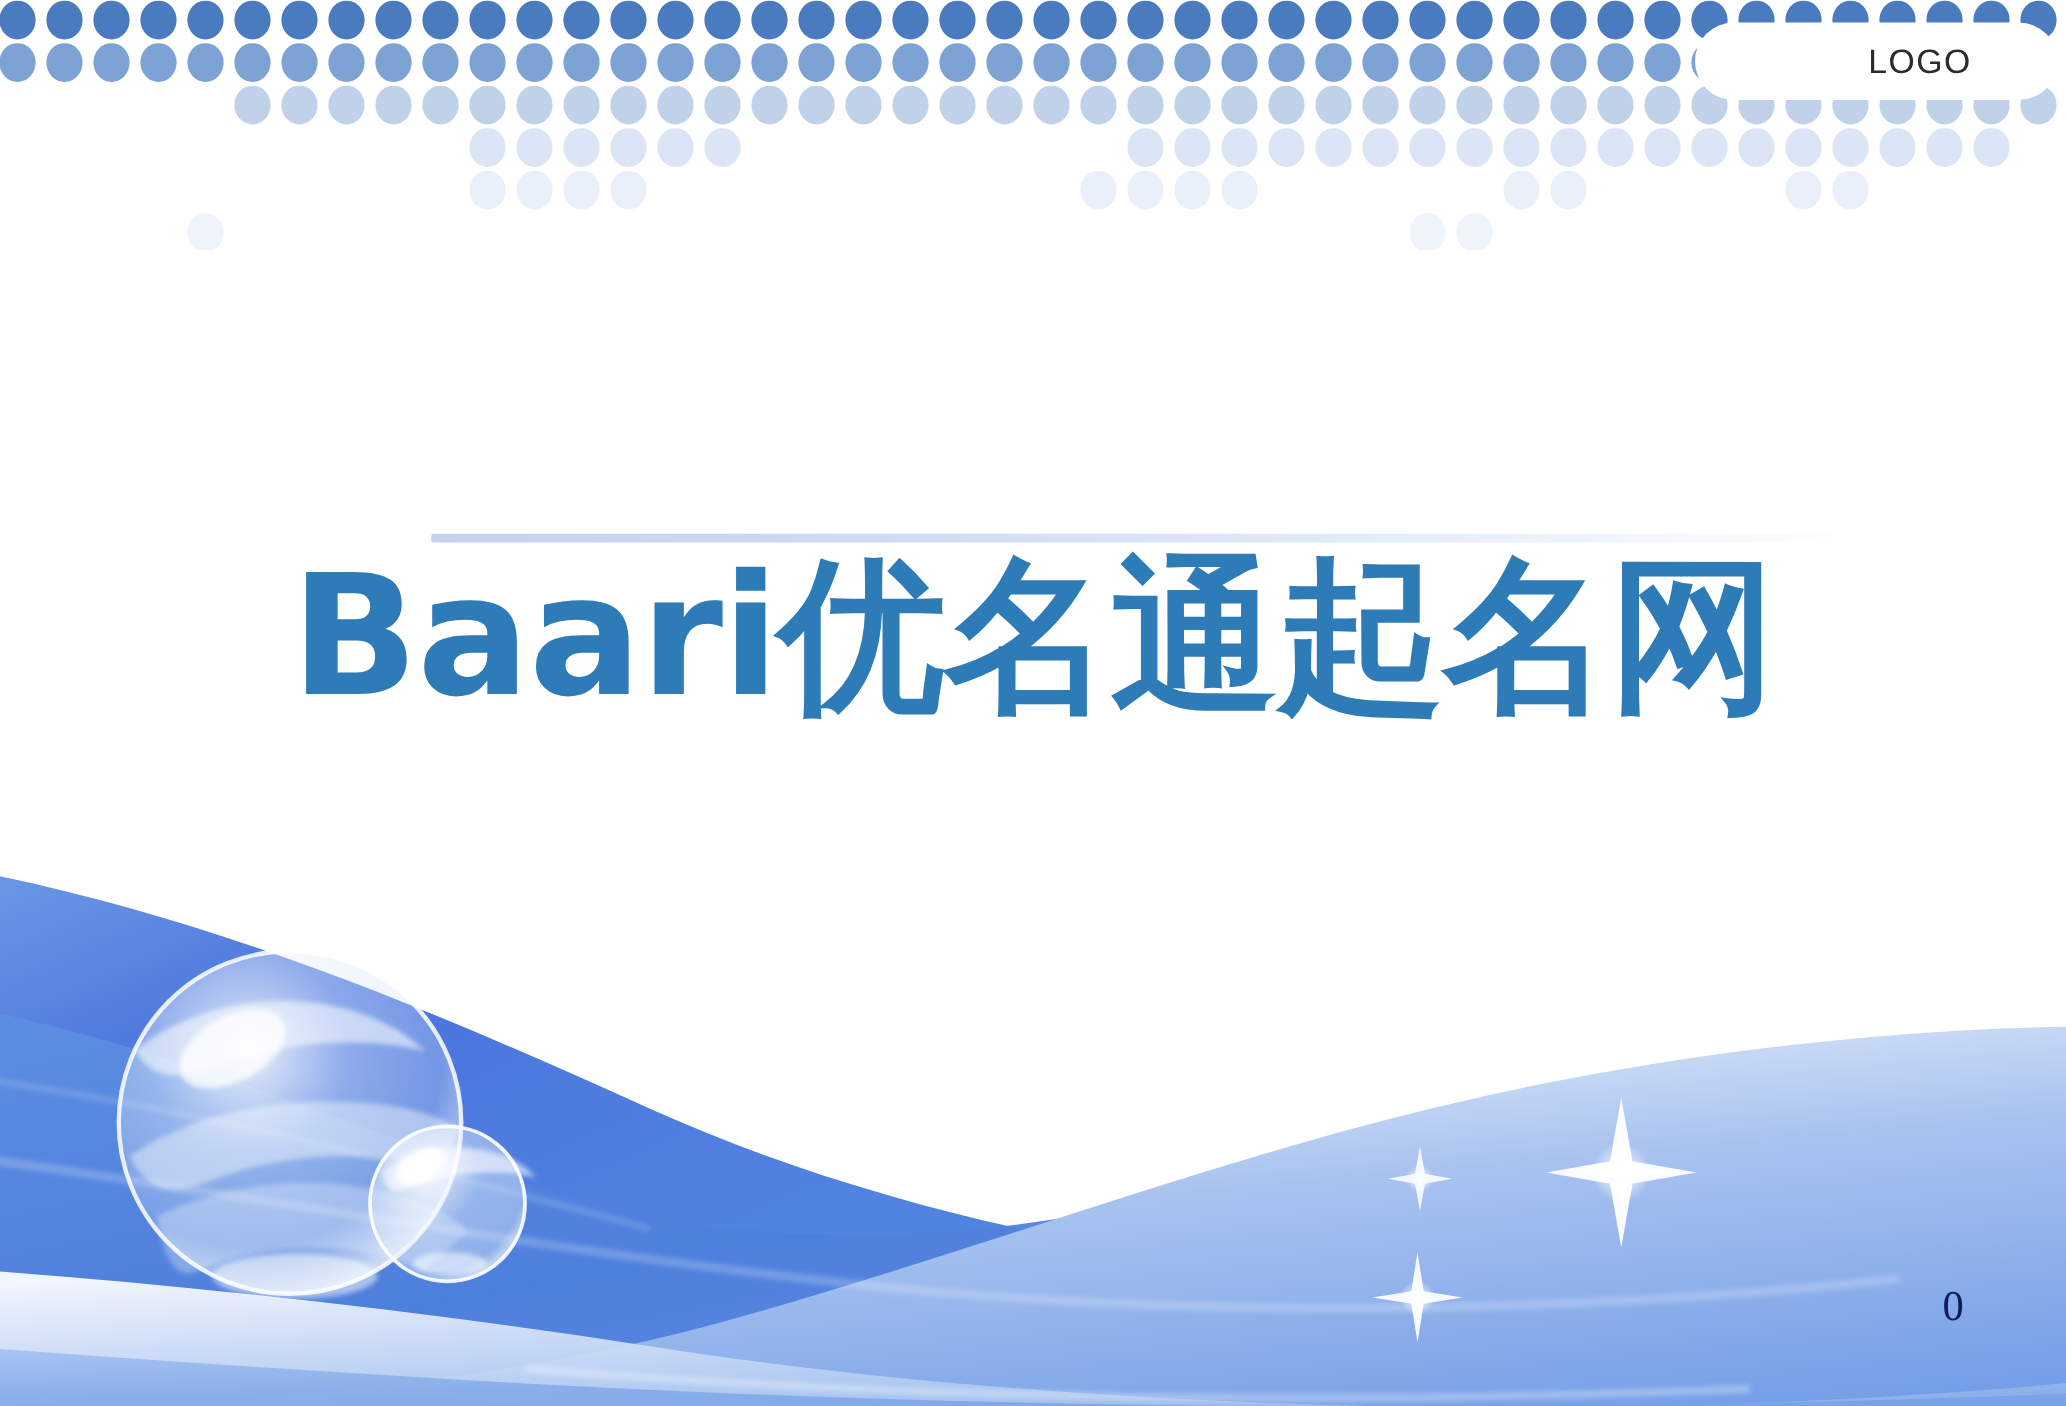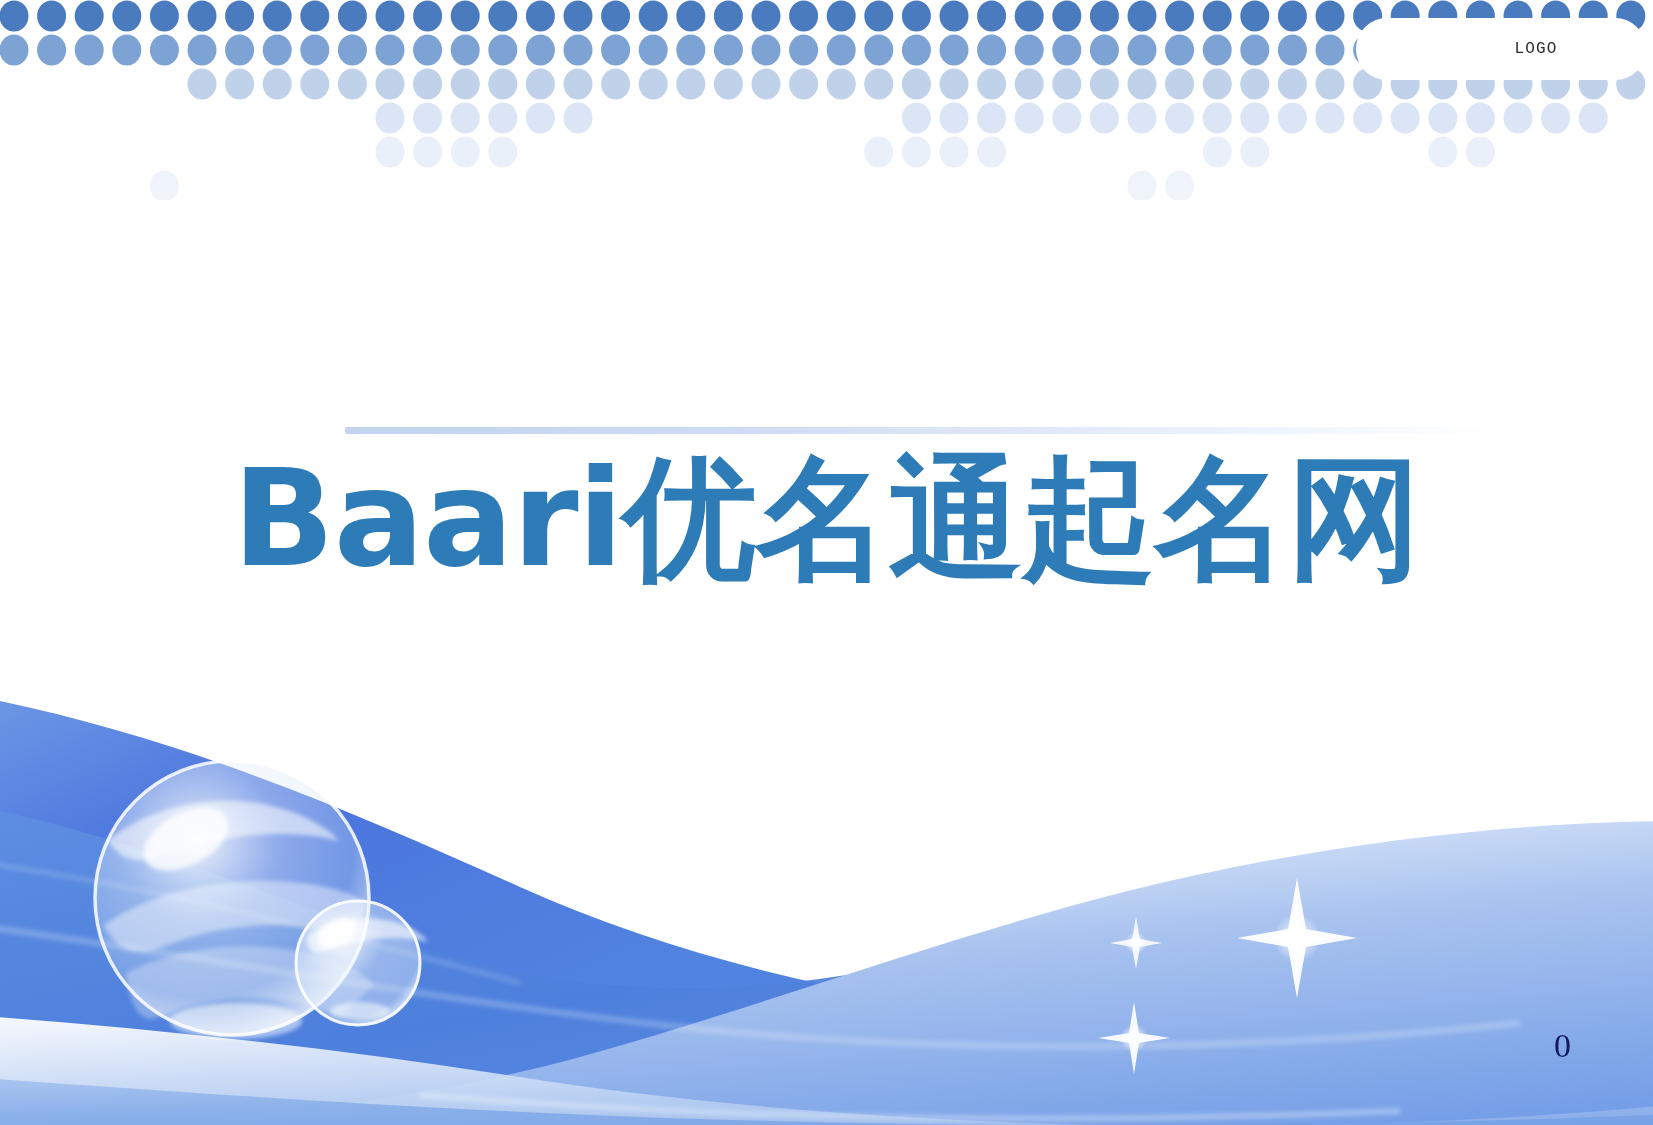--- a/index.html
+++ b/index.html
@@ -30,45 +30,45 @@
     left:1356px; top:18px;
     width:290px; height:62px;
     background:#ffffff;
     border-radius:34px;
     display:flex;
     align-items:center;
     justify-content:center;
     z-index:5;
   }
   #logo-text{
-    font-size:16px;
+    font-size:27px;
     letter-spacing:1.2px;
     color:#2b2b2b;
-    font-family:Liberation Mono, monospace;
+    font-family:Liberation Sans, sans-serif;
     font-weight:400;
     padding-left:70px;
   }
 
   
   #title-block{
     position:absolute;
     left:0; top:400px;
     width:1653px;
     z-index:4;
   }
   #title-rule{
     position:absolute;
     left:345px; top:27px;
     width:1150px; height:7px;
     background:linear-gradient(to right,#c3d3ef 0%,#cfdcf3 35%,#e7eefb 70%,rgba(255,255,255,0) 100%);
     border-radius:2px;
   }
   #title-text{
     position:absolute;
-    left:0; top:40px;
+    left:0; top:30px;
     width:1653px;
     text-align:center;
     font-size:134px;
     line-height:1.18;
     font-weight:bold;
     color:#2d7cb8;
     font-family:"DejaVu Sans","Liberation Sans",sans-serif;
     letter-spacing:-1px;
     white-space:nowrap;
   }

